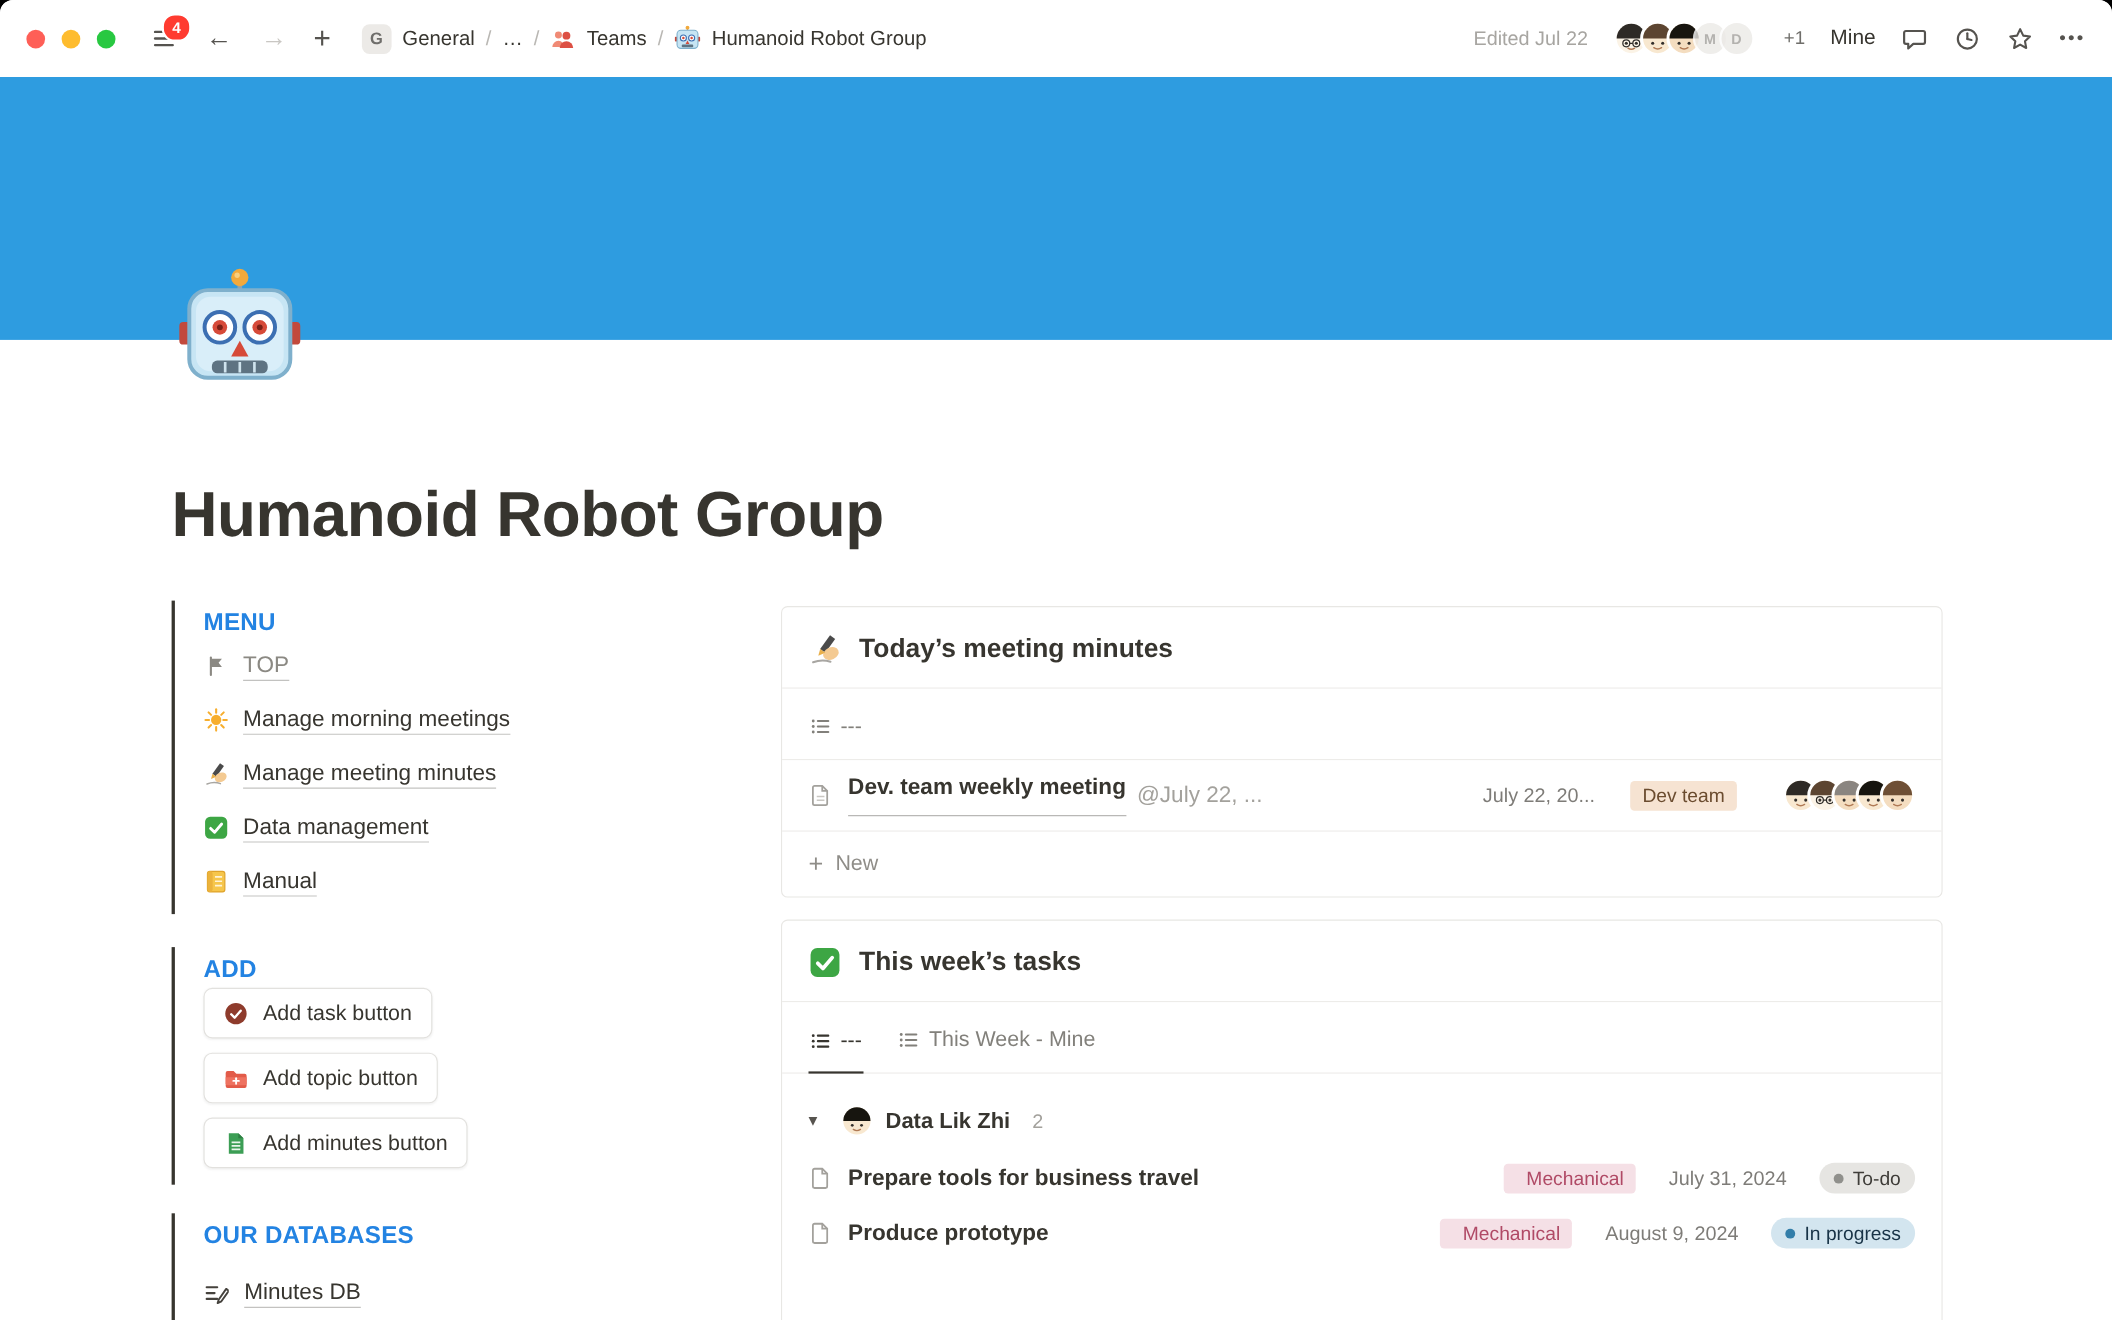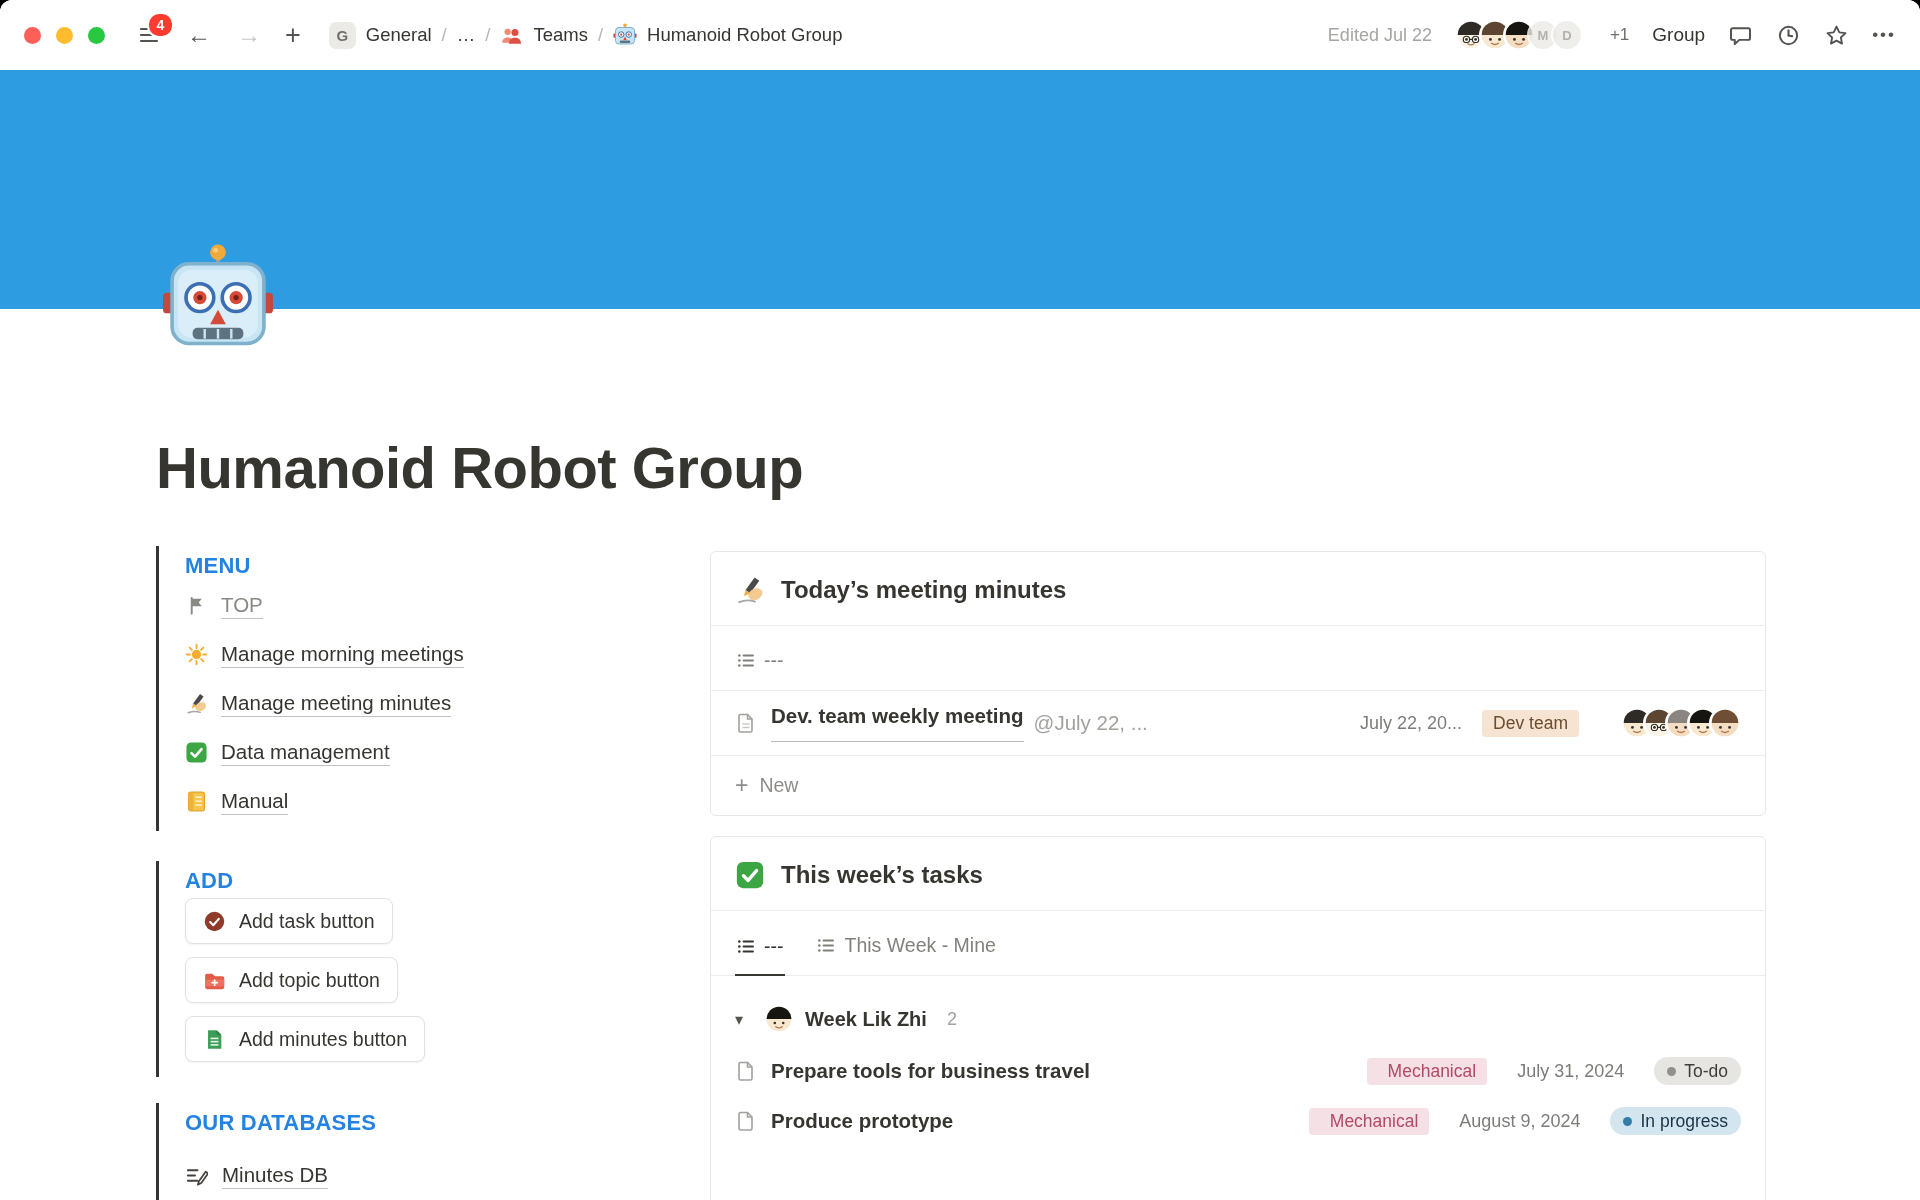--- a/index.html
+++ b/index.html
@@ -66,21 +66,21 @@
   .tab{display:flex;align-items:center;gap:9px;padding:23px 2px 18px;color:#82807B;font-size:19.5px;font-weight:500;cursor:pointer;}
   .tab.active{color:#37352F;border-bottom:2.5px solid #37352F;margin-bottom:-1px;padding-bottom:15.5px;}
   .tab .lv-icon{display:flex;}
   .m-row{display:flex;align-items:center;padding:0 24px;height:64px;border-bottom:1px solid #EDECE9;}
   .file-icon{width:22px;height:22px;margin-right:14px;flex:none;}
   .file-icon svg{width:22px;height:22px;}
   .m-title{font-size:20.5px;font-weight:600;color:#37352F;border-bottom:1.5px solid rgba(55,53,47,.35);padding-bottom:13px;white-space:nowrap;}
   .mention{color:#A3A19C;font-size:20.5px;font-weight:500;margin-left:10px;white-space:nowrap;}
   .m-date{color:#7E7C78;font-size:18px;margin-left:auto;white-space:nowrap;}
   .pill{display:inline-flex;align-items:center;height:27px;padding:0 11px;border-radius:4px;font-size:17.5px;white-space:nowrap;}
-  .tag-orange{background:var(--tag_orange_bg,#F6E3D2);color:var(--tag_orange_text,#6B4C2F);margin-left:20px;}
+  .tag-orange{background:var(--tag_orange_bg,#F6E3D2);color:var(--tag_orange_text,#6B4C2F);margin-left:32px;}
   .tag-pink{background:var(--tag_pink_bg,#F5E0E6);color:var(--tag_pink_text,#B04A66);padding-left:21px;}
   .av-stack{display:flex;margin-left:42px;}
   .av{width:28px;height:28px;border-radius:50%;border:2px solid #fff;margin-left:-10px;background:#fff;overflow:hidden;flex:none;}
   .av:first-child{margin-left:0;}
   .av svg{width:100%;height:100%;display:block;}
   .new-row{display:flex;align-items:center;gap:11px;padding:0 24px;height:59px;color:#8F8D88;font-size:19.5px;cursor:pointer;}
   .new-plus{font-size:23px;line-height:1;color:#8F8D88;}
   .tasks-card{padding-bottom:80px;}
   .group-row{display:flex;align-items:center;gap:13px;padding:30px 24px 14px;font-size:20px;}
   .tri{color:#57544F;font-size:16px;width:18px;cursor:pointer;}
@@ -192,21 +192,21 @@
               <path class="hair" d="M0.8 16 a15.2 15.2 0 0 1 30.4 0 z"></path>
               <circle cx="10.8" cy="21" r="1.6" fill="#332F2B"></circle>
               <circle cx="21.2" cy="21" r="1.6" fill="#332F2B"></circle>
               <path d="M12 25.5 q4 2.8 8 0" stroke="#B07A55" stroke-width="1.5" fill="none" stroke-linecap="round"></path>
             </svg>
         </span>
         <span class="tb-av letter">M</span>
         <span class="tb-av letter">D</span>
       </span>
       <span class="overflow">+1</span>
-      <span class="share">Group</span>
+      <span class="share">Mine</span>
       <span class="tb-icon">
         <svg width="25" height="25" viewBox="0 0 24 24" fill="none" stroke="#55534F" stroke-width="1.9" stroke-linejoin="round">
           <path d="M4.5 5 h15 a1.6 1.6 0 0 1 1.6 1.6 v8 a1.6 1.6 0 0 1 -1.6 1.6 h-8.6 l-4.4 4 v-4 h-2 a1.6 1.6 0 0 1 -1.6 -1.6 v-8 a1.6 1.6 0 0 1 1.6 -1.6 z"></path>
         </svg>
       </span>
       <span class="tb-icon">
         <svg width="25" height="25" viewBox="0 0 24 24" fill="none" stroke="#55534F" stroke-width="1.9" stroke-linecap="round">
           <circle cx="12" cy="12" r="8.3"></circle>
             <line x1="12" y1="12" x2="12" y2="7"></line>
             <line x1="12" y1="12" x2="15.6" y2="12.8"></line>
@@ -506,21 +506,21 @@
         <span class="tri">▾</span>
         <span class="g-avatar hD">
           <svg viewBox="0 0 32 32">
               <circle cx="16" cy="16" r="15.2" fill="#F8E8D0"></circle>
               <path class="hair" d="M0.8 16 a15.2 15.2 0 0 1 30.4 0 z"></path>
               <circle cx="10.8" cy="21" r="1.6" fill="#332F2B"></circle>
               <circle cx="21.2" cy="21" r="1.6" fill="#332F2B"></circle>
               <path d="M12 25.5 q4 2.8 8 0" stroke="#B07A55" stroke-width="1.5" fill="none" stroke-linecap="round"></path>
             </svg>
         </span>
-        <span class="g-name">Week Lik Zhi</span>
+        <span class="g-name">Data Lik Zhi</span>
         <span class="g-count">2</span>
       </div>
 
       <div class="t-row">
         <span class="file-icon">
           <svg viewBox="0 0 22 22" fill="none" stroke="#A3A19C" stroke-width="1.6">
             <path d="M5.5 2.5 h7 l4.5 4.5 v11.5 a1.5 1.5 0 0 1 -1.5 1.5 h-10 a1.5 1.5 0 0 1 -1.5 -1.5 v-14.5 a1.5 1.5 0 0 1 1.5 -1.5 z"></path>
             <path d="M12.5 2.5 v4.5 h4.5"></path>
           </svg>
         </span>

